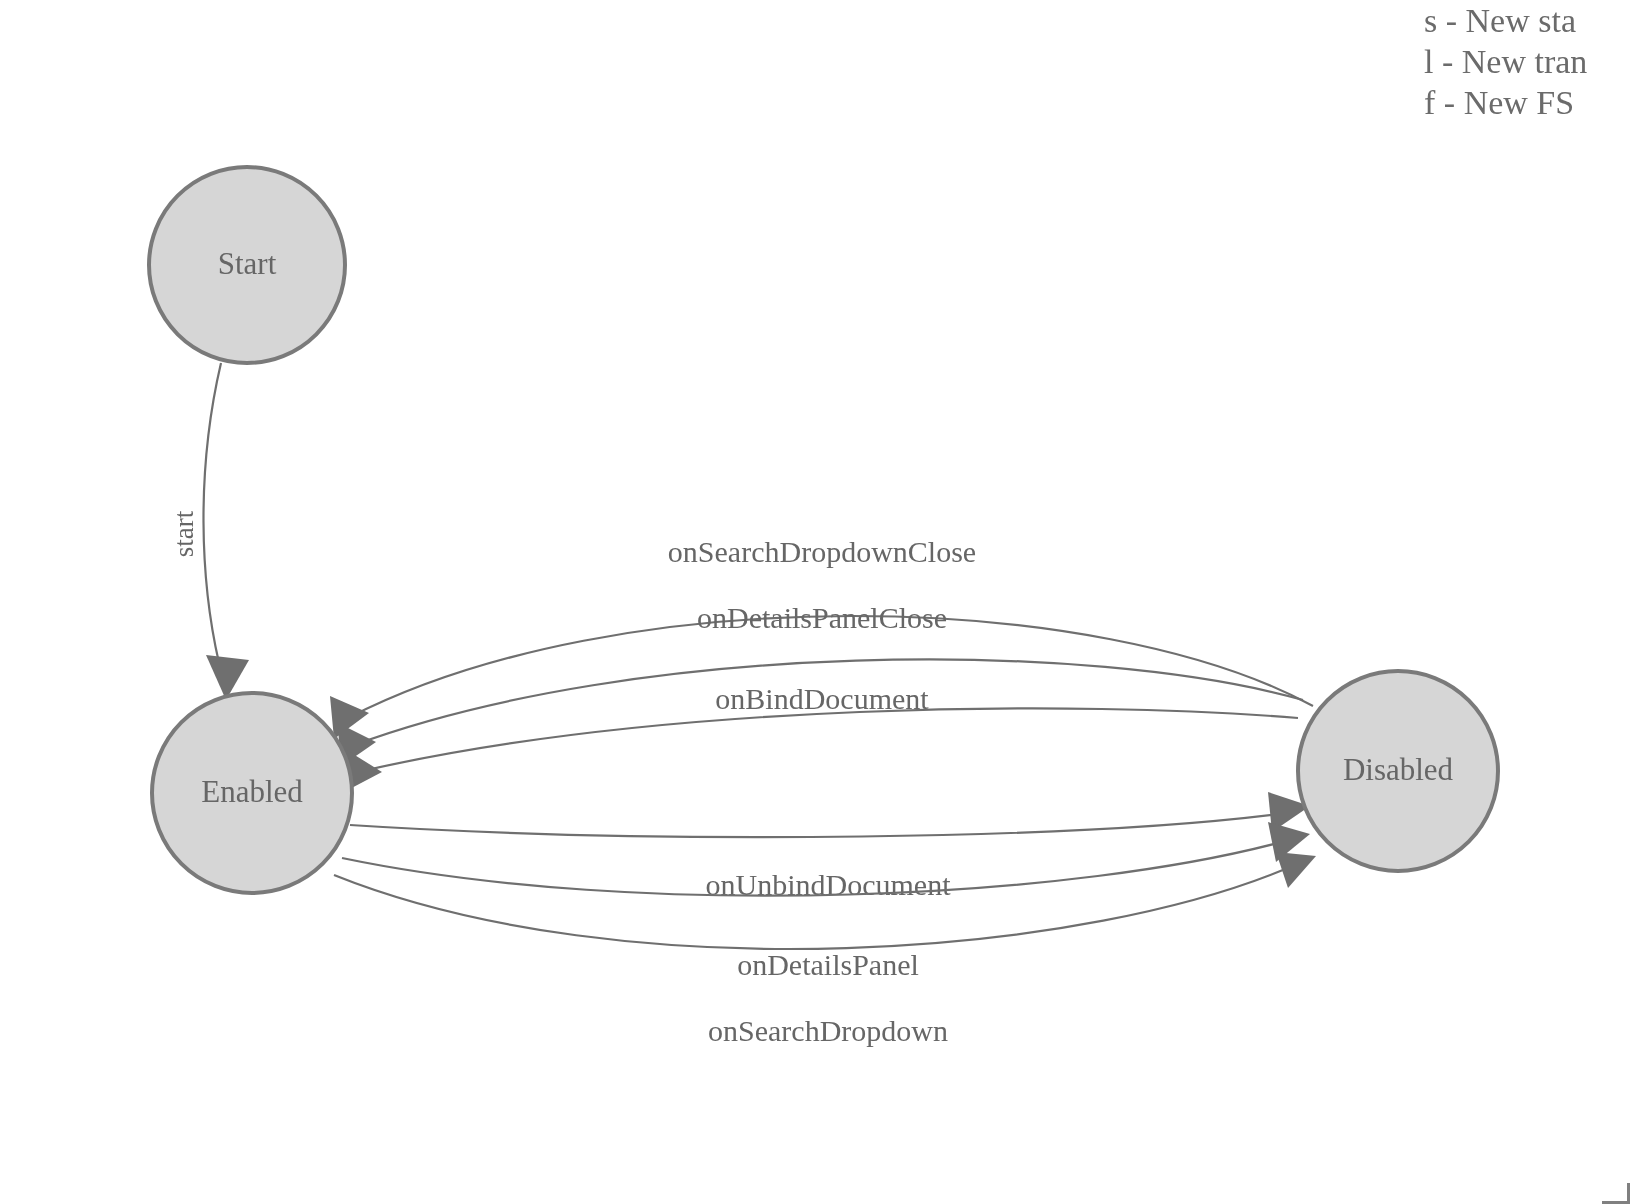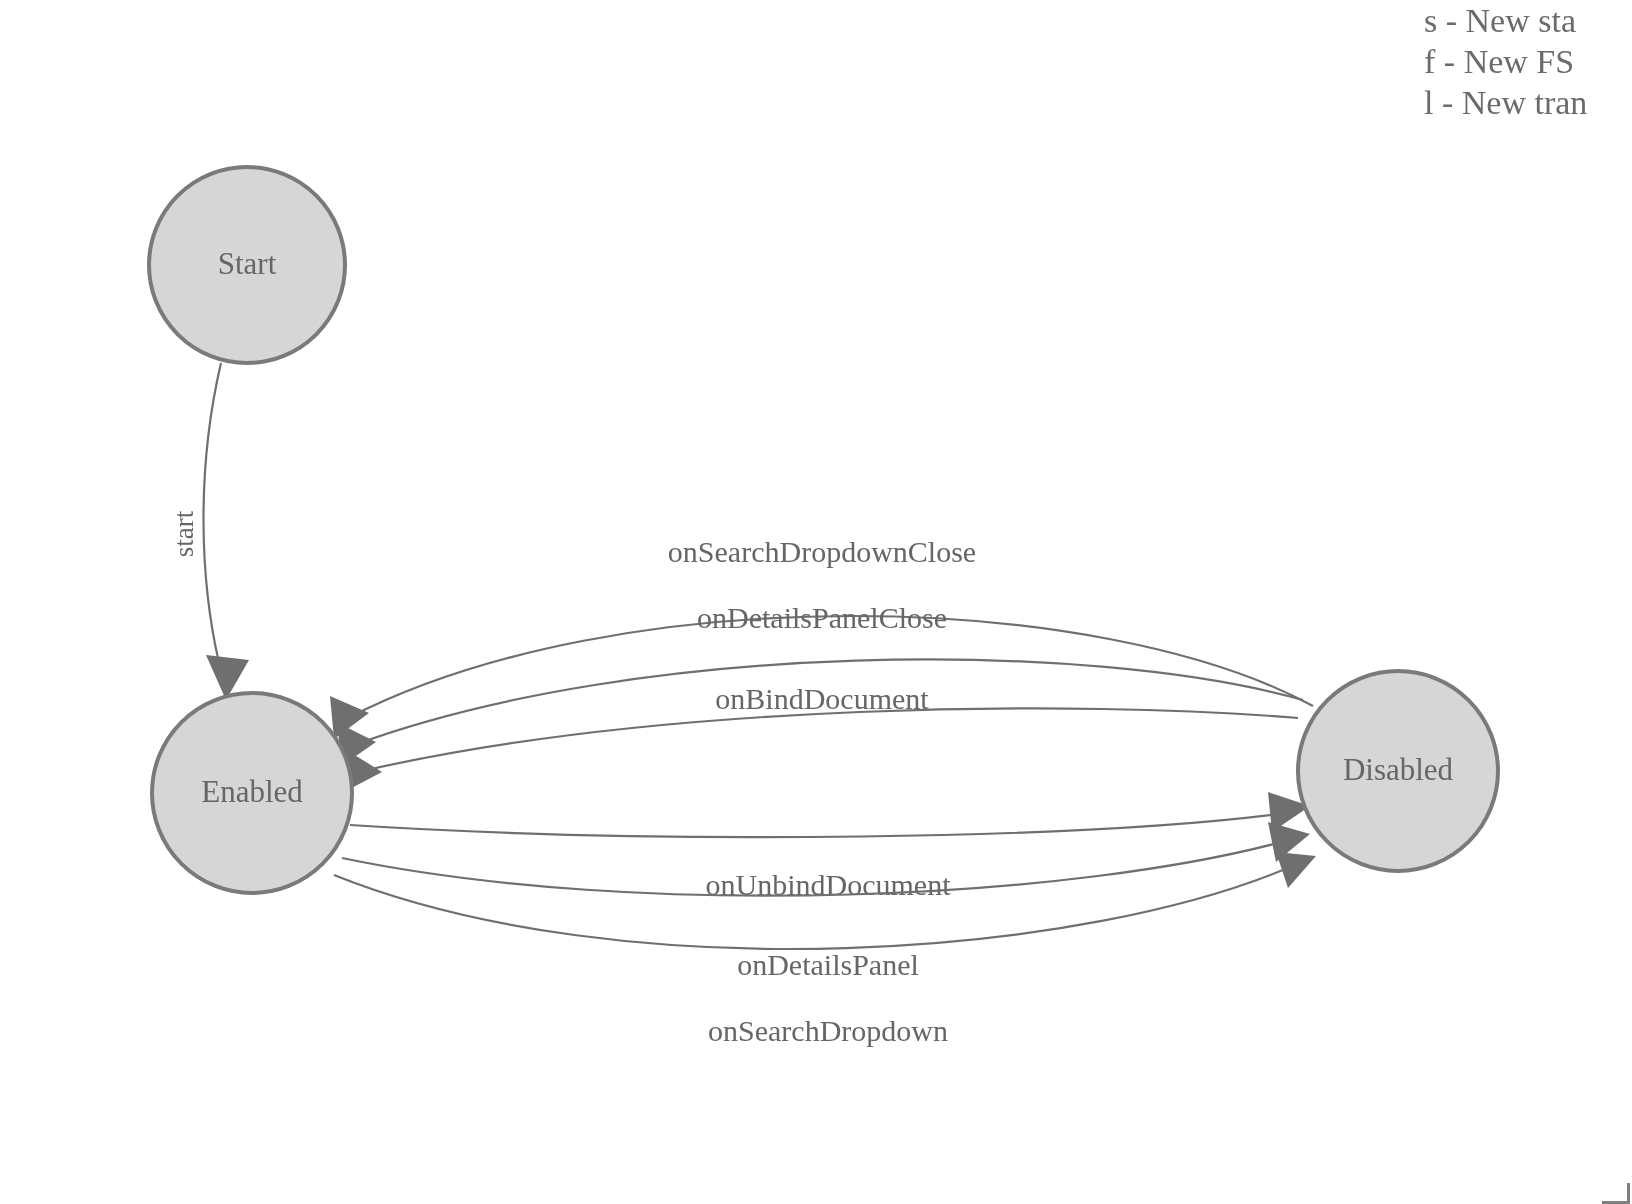--- a/index.html
+++ b/index.html
@@ -164,22 +164,22 @@
         <circle class="node-circle" cx="1398" cy="771" r="100"></circle>
         <text class="node-label" x="1398" y="773">Disabled</text>
       </g>
 
     </g>
 
   </svg>
 
   <div class="legend">
     <div class="legend-line">s - New sta</div>
+    <div class="legend-line">l - New tran</div>
     <div class="legend-line">f - New FS</div>
-    <div class="legend-line">l - New tran</div>
   </div>
 
   <div class="resize-handle">
     <div class="rh-v"></div>
     <div class="rh-h"></div>
   </div>
 
 </div>
 
 </body></html>

